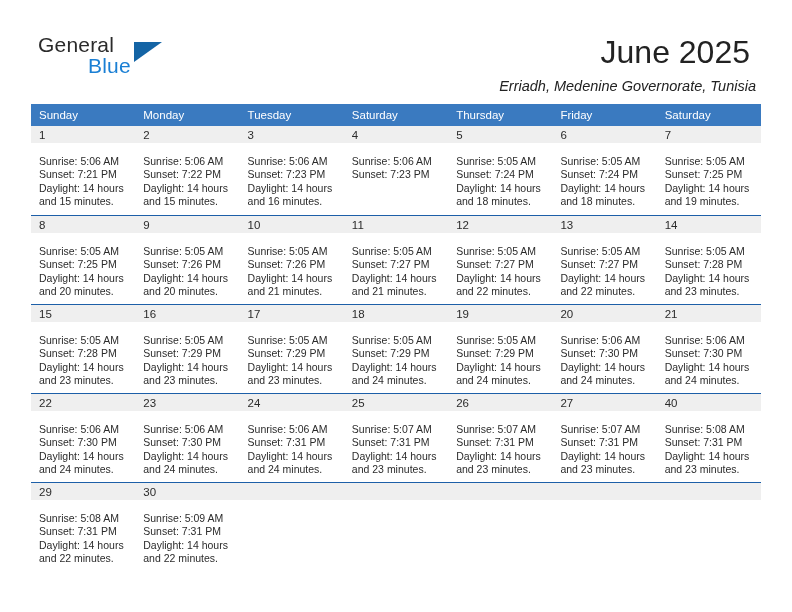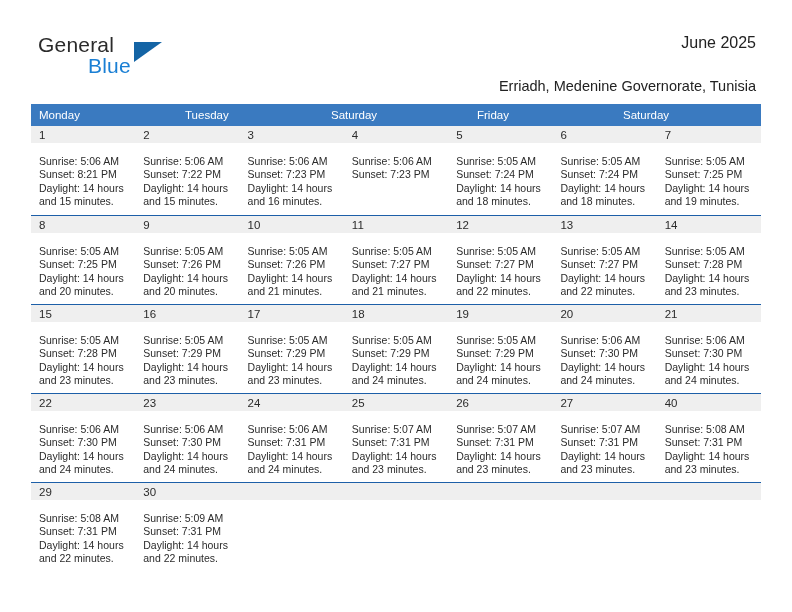--- a/index.html
+++ b/index.html
@@ -57,35 +57,36 @@
     position: absolute;
     left: 96px;
     top: 9px;
     width: 0; height: 0;
     border-left: 28px solid #1464a5;
     border-bottom: 20px solid transparent;
   }
 
   .title {
     position: absolute;
-    right: 36px;
+    right: 42px;
     top: 34px;
-    font-size: 16px;
+    font-size: 32px;
     color: #222222;
     text-align: right;
     white-space: nowrap;
   }
   .subtitle {
     position: absolute;
     right: 36px;
     top: 78px;
     font-size: 14.5px;
     color: #222222;
     text-align: left;
     white-space: nowrap;
+    font-style: italic;
   }
 
   
   .cal {
     position: absolute;
     left: 31px;
     top: 104px;
     width: 730px;
   }
 
@@ -164,35 +165,37 @@
       <span class="logo-tri"></span>
       <span class="logo-blue">Blue</span>
     </div>
 
     <div class="title">June 2025</div>
     <div class="subtitle">Erriadh, Medenine Governorate, Tunisia</div>
   </div>
 
   <div class="cal">
     <div class="weekdays">
+      <div class="weekday">Sunday</div>
       <div class="weekday">Monday</div>
       <div class="weekday">Tuesday</div>
       <div class="weekday">Saturday</div>
+      <div class="weekday">Thursday</div>
       <div class="weekday">Friday</div>
       <div class="weekday">Saturday</div>
     </div>
 
     <div class="week first">
       <div class="day">
         <div class="daynum-bar">
             <span class="daynum">1</span>
           </div>
         <div class="info">
           <div>Sunrise: 5:06 AM</div>
-          <div>Sunset: 8:21 PM</div>
+          <div>Sunset: 7:21 PM</div>
           <div class="wrap">Daylight: 14 hours and 15 minutes.</div>
         </div>
       </div>
       <div class="day">
         <div class="daynum-bar">
             <span class="daynum">2</span>
           </div>
         <div class="info">
           <div>Sunrise: 5:06 AM</div>
           <div>Sunset: 7:22 PM</div>

